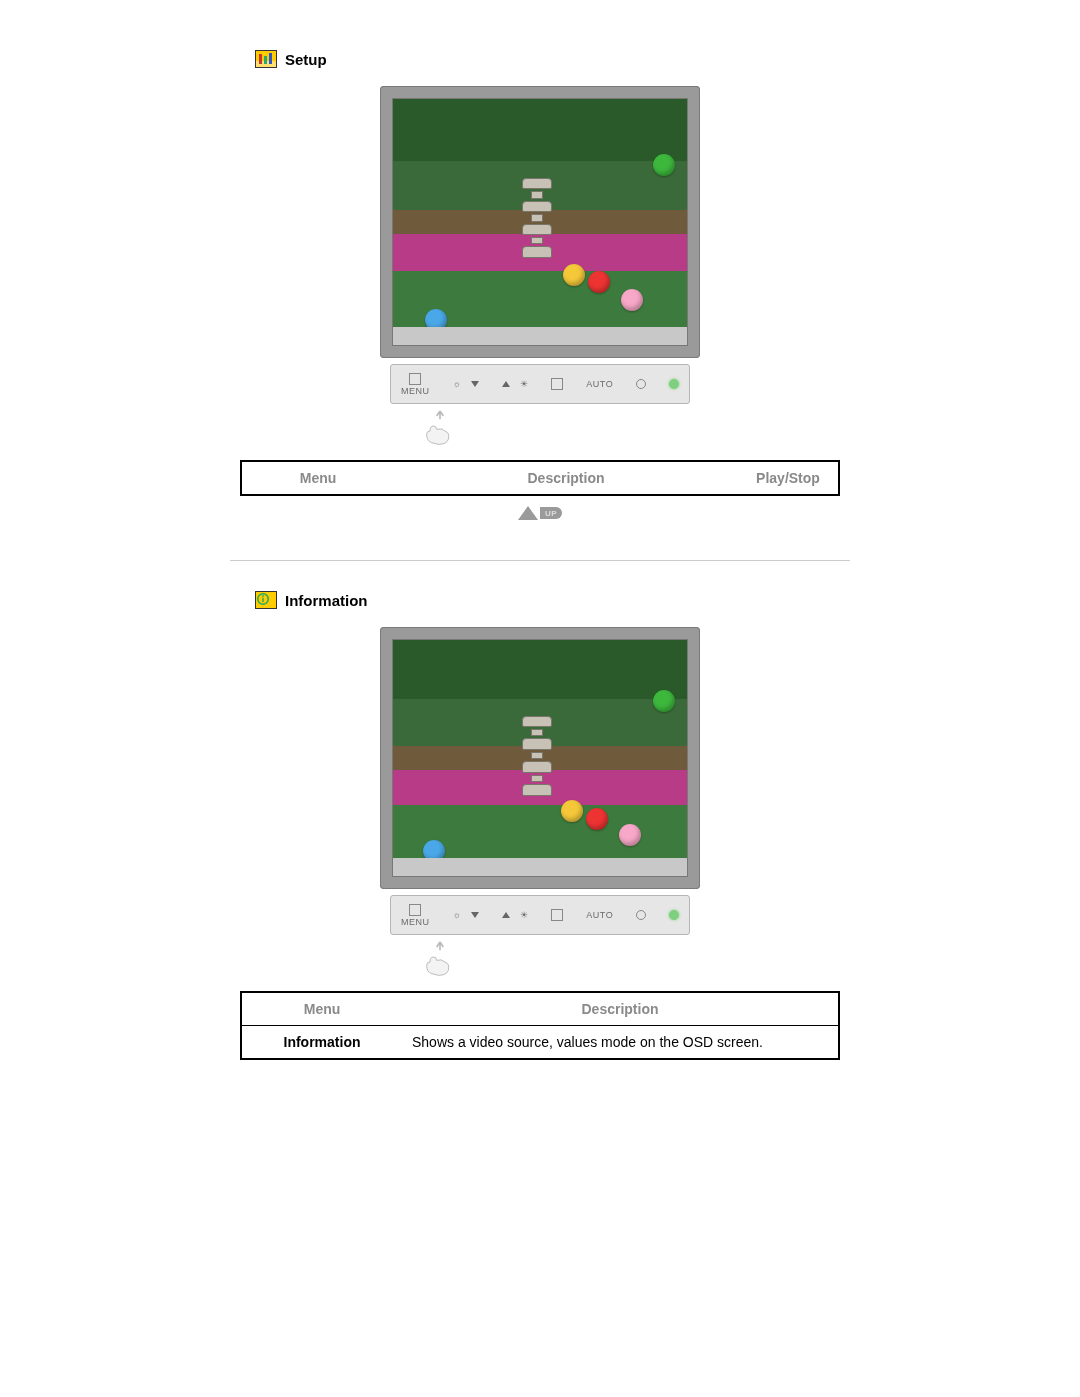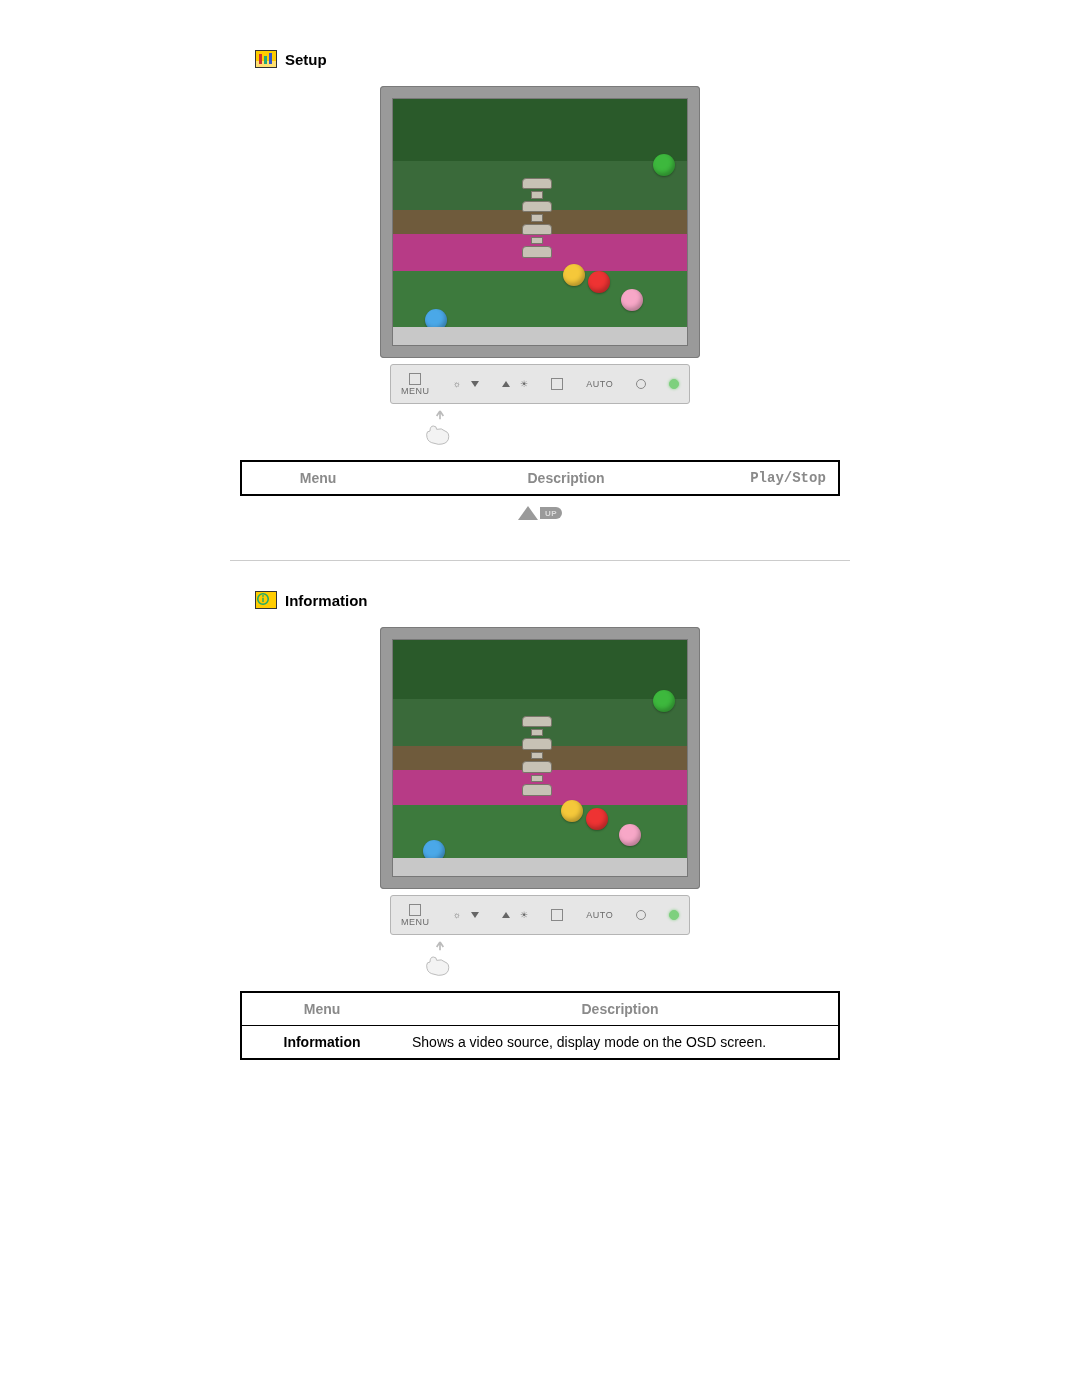--- a/index.html
+++ b/index.html
@@ -163,21 +163,21 @@
     border-bottom: 1px solid #000;
   }
   .info-table th.left, .info-table td.left { text-align: center; width: 140px; font-weight: bold; }
   .info-table td {
     font-size: 14px;
     padding: 8px 10px;
     vertical-align: middle;
   }
   .info-table td.desc { text-align: left; }
   .info-table .controls-cell { width: 88px; text-align: center; }
-  .info-table th.controls-header { width: 88px; font-family: Liberation Mono, monospace; }
+  .info-table th.controls-header { width: 88px; }
   .play-stop {
     display: inline-flex; gap: 4px; align-items: center; justify-content: center;
   }
   .bubble {
     width: 22px; height: 22px; border-radius: 50%;
     background: radial-gradient(circle at 30% 28%, #aee3ff 0%, #5bb8ef 40%, #2a8fd4 100%);
     box-shadow: inset -3px -3px 5px rgba(0,0,0,.18);
     display:flex; align-items:center; justify-content:center;
   }
   .bubble .play-tri {
@@ -361,18 +361,18 @@
   </div>
 
   <table class="info-table" style="margin-bottom:40px;">
     <tbody>
         <tr>
       <th class="left">Menu</th>
       <th>Description</th>
     </tr>
     <tr>
       <td class="left">Information</td>
-      <td class="desc">Shows a video source, display mode on the OSD screen.</td>
+      <td class="desc">Shows a video source, values mode on the OSD screen.</td>
     </tr>
   </tbody>
     </table>
 
 </div>
 
 </body></html>

